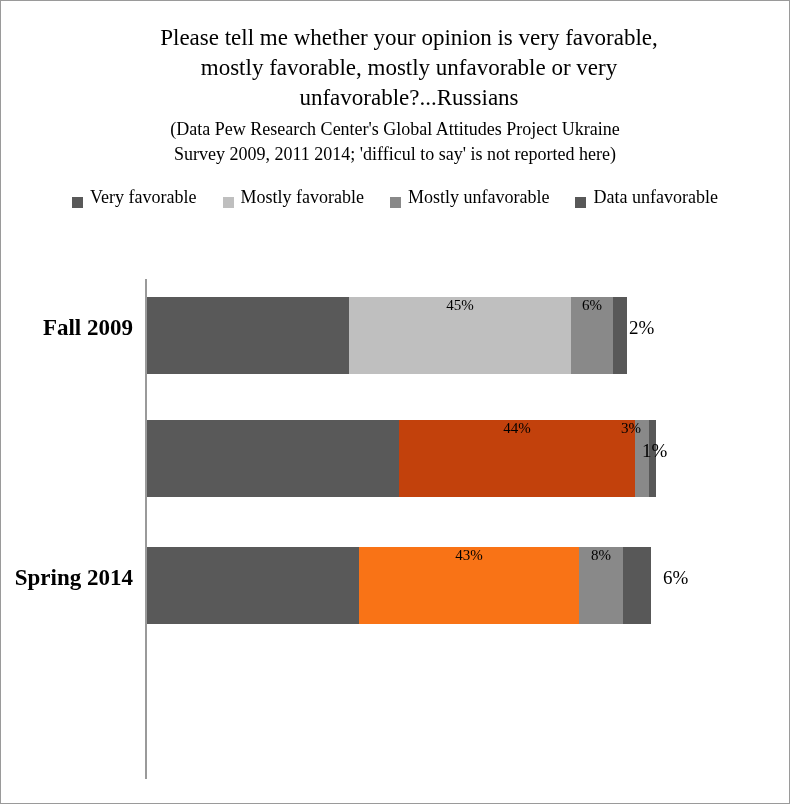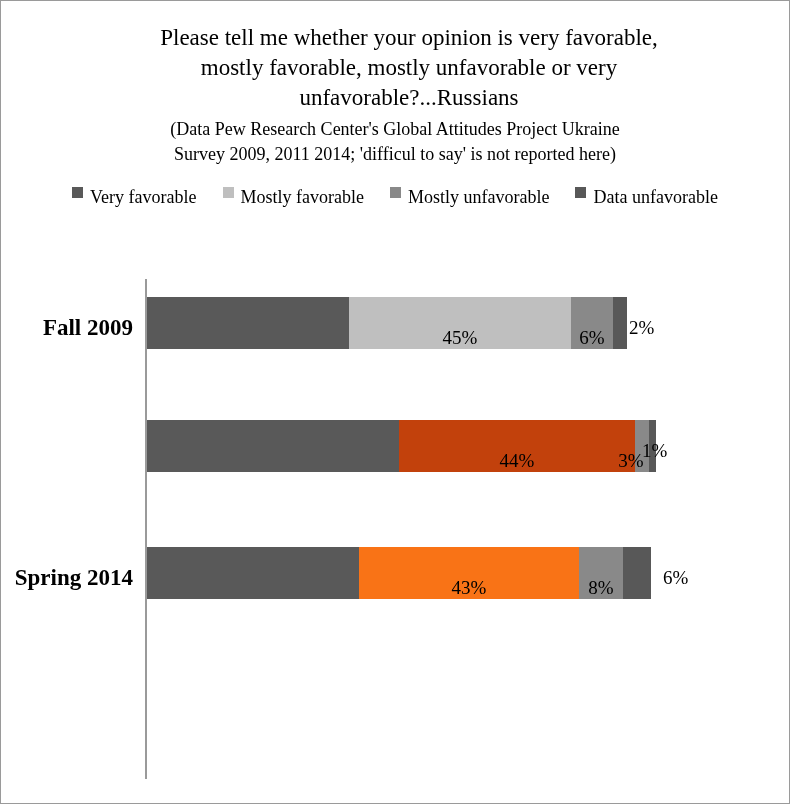--- a/index.html
+++ b/index.html
@@ -44,21 +44,21 @@
   
   .legend {
     margin-top: 20px;
     display: flex;
     justify-content: center;
     align-items: center;
     gap: 26px;
   }
   .legend-item {
     display: flex;
-    align-items: flex-start;
+    align-items: flex-end;
     gap: 7px;
     font-size: 18px;
     color: #000000;
   }
   .legend-swatch {
     width: 11px;
     height: 11px;
     display: inline-block;
   }
   
@@ -97,25 +97,25 @@
   .bars {
     position: absolute;
     left: 146px;
     top: 0;
     height: 62px;
     display: flex;
     align-items: stretch;
   }
   .seg {
     position: relative;
-    height: 52px;
-    display: flex;
-    align-items: flex-end;
+    height: 77px;
+    display: flex;
+    align-items: flex-start;
     justify-content: center;
-    font-size: 19px;
+    font-size: 15px;
     color: #000000;
   }
   .seg span {
     position: relative;
     z-index: 2;
     white-space: nowrap;
   }
   .outside-label {
     position: absolute;
     height: 62px;

